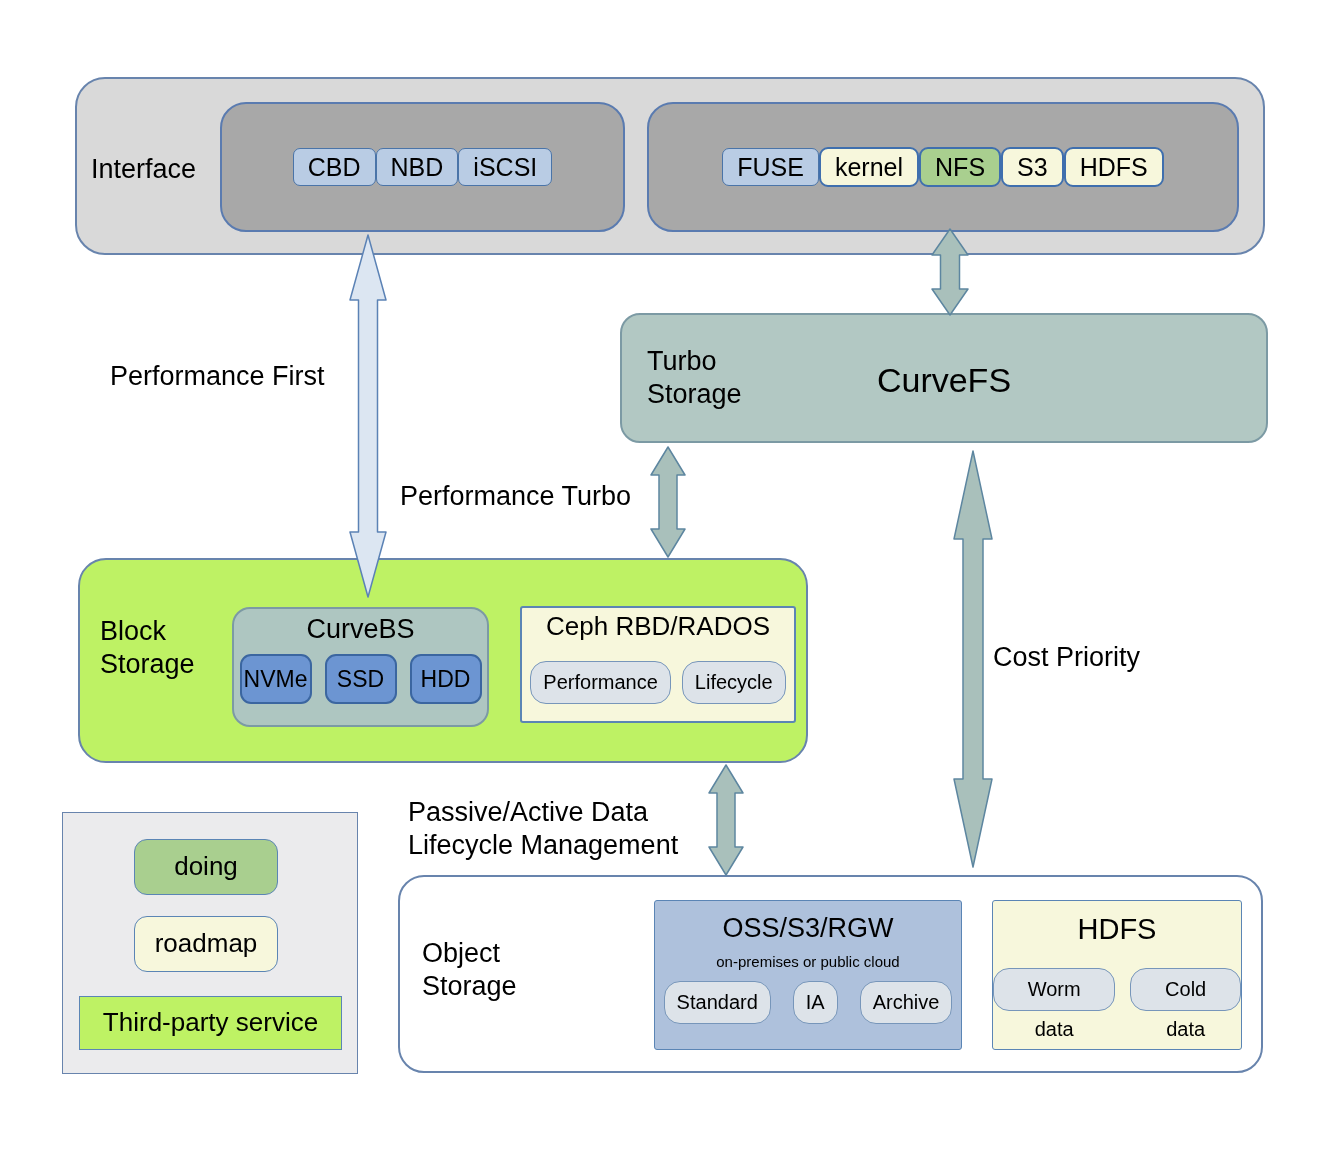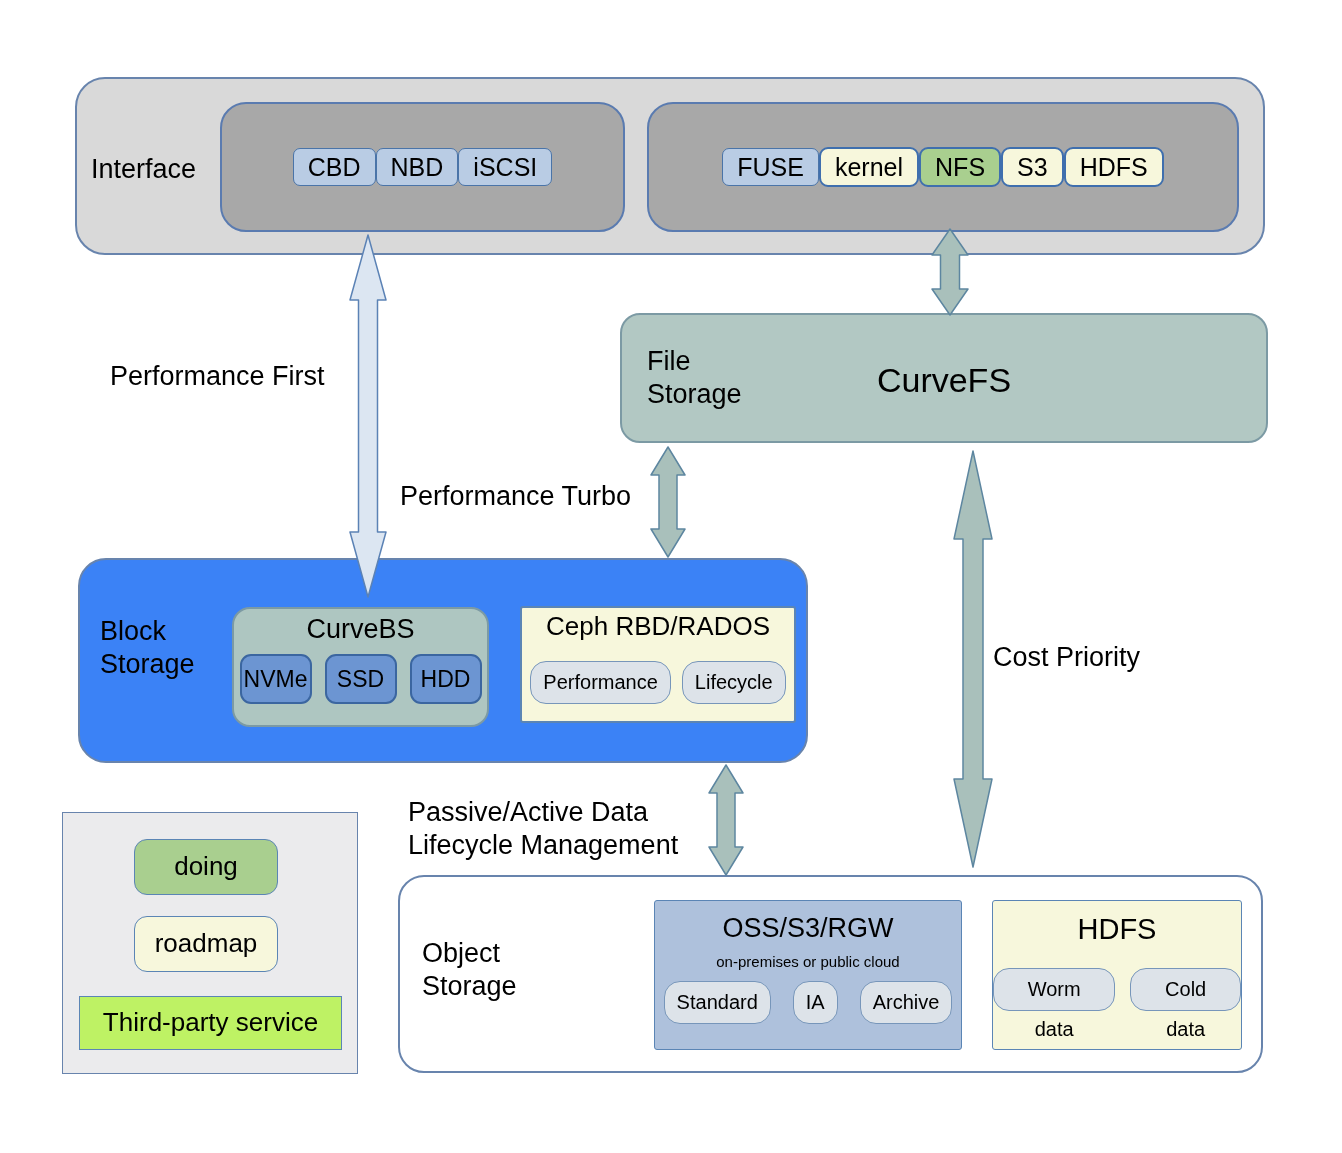--- a/index.html
+++ b/index.html
@@ -4,21 +4,21 @@
 <style>
   html,body{margin:0;padding:0;background:#ffffff;}
   #canvas{
     position:relative;width:1342px;height:1153px;background:#ffffff;
     font-family:"Liberation Sans", sans-serif;color:#000;overflow:hidden;
   }
 
   
   .container{position:absolute;box-sizing:border-box;border:2px solid #6884ad;}
   .c-interface{left:75px;top:77px;width:1190px;height:178px;background:#d9d9d9;border-radius:30px;}
-  .c-block{left:78px;top:558px;width:730px;height:205px;background:#3b82f6;border-radius:28px;padding-left:20px;}
+  .c-block{left:78px;top:558px;width:730px;height:205px;background:#bef264;border-radius:28px;padding-left:20px;}
   .c-object{left:398px;top:875px;width:865px;height:198px;background:#ffffff;border-radius:26px;}
   .c-legend{left:62px;top:812px;width:296px;height:262px;background:#ebebed;border-width:1.5px;border-radius:0;}
 
   .section-label{position:absolute;font-size:27px;line-height:33px;}
 
   
   .ifbox{position:absolute;top:23px;height:130px;background:#a8a8a8;border:2px solid #5a7bb0;border-radius:26px;
          box-sizing:border-box;display:flex;align-items:center;justify-content:center;gap:0;}
   .ifbox-left{left:143px;width:405px;}
   .ifbox-right{left:570px;width:592px;}
@@ -92,21 +92,21 @@
       <span class="chip chip-blue">FUSE</span>
       <span class="chip chip-yellow">kernel</span>
       <span class="chip chip-green">NFS</span>
       <span class="chip chip-yellow">S3</span>
       <span class="chip chip-yellow">HDFS</span>
     </div>
   </div>
 
   <div class="container curvefs">
     <div class="section-label" style="left:25px;top:30px;">
-      <div>File</div>
+      <div>Turbo</div>
       <div>Storage</div>
     </div>
     <div class="curvefs-title">CurveFS</div>
   </div>
 
   <div class="container c-block">
     <div class="section-label" style="left:20px;top:55px;">
       <div>Block</div>
       <div>Storage</div>
     </div>

